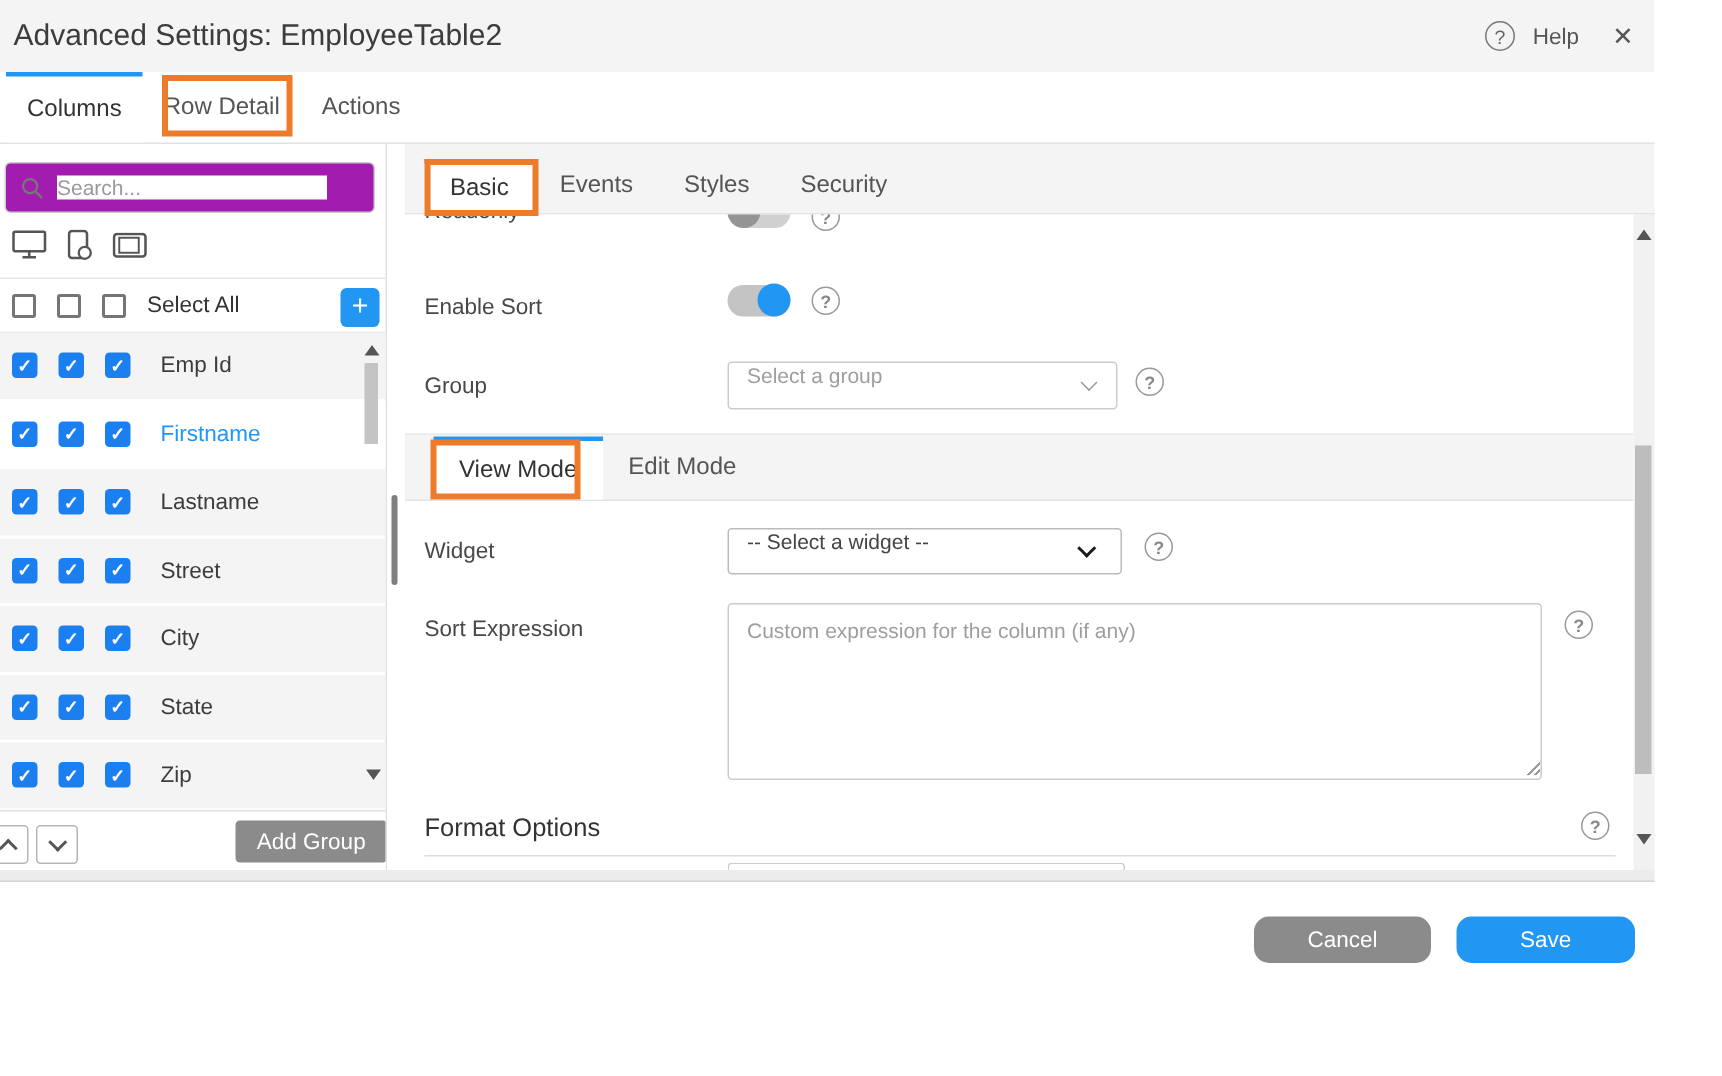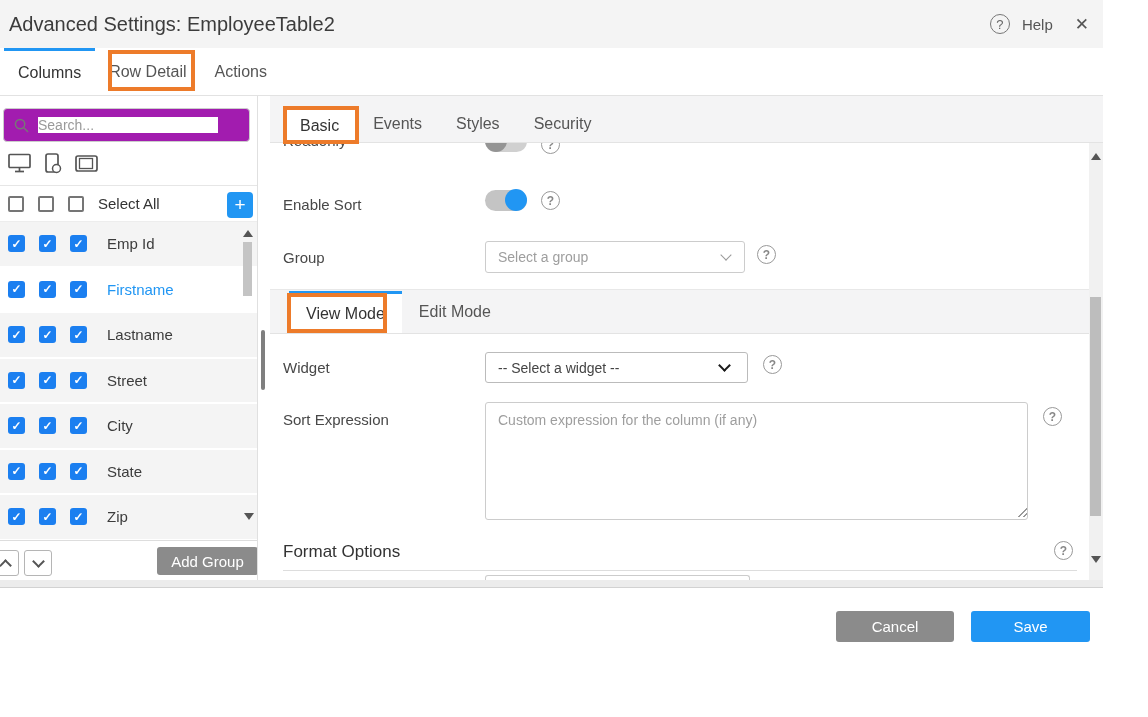--- a/index.html
+++ b/index.html
@@ -60,24 +60,24 @@
   .ptab.active { background:#fff; border-top:3px solid #2196f3; color:#333; }
 
   
   .content { position:absolute; left:270px; top:143px; width:819px; height:437px; background:#fff; overflow:hidden; }
   .flabel { position:absolute; font-size:15px; color:#484848; }
   .toggle { position:absolute; width:42px; height:21px; border-radius:11px; cursor:pointer; }
   .toggle .knob { position:absolute; width:22px; height:22px; border-radius:50%; top:-1px; }
   .toggle.off { background:#d0d0d0; } .toggle.off .knob { left:0; background:#949494; }
   .toggle.on  { background:#c4c4c4; } .toggle.on .knob  { right:0; background:#2196f3; }
   .qicon { position:absolute; width:19px; height:19px; border:1.6px solid #999; border-radius:50%; color:#888; font-size:12px; font-weight:bold; display:flex; align-items:center; justify-content:center; }
-  .select-light { position:absolute; border:1px solid #ccc; border-radius:3px; background:#fff; display:flex; align-items:center; padding-left:12px; cursor:pointer; }
+  .select-light { position:absolute; border:1px solid #ccc; border-radius:3px; background:#fff; display:flex; align-items:flex-start; padding-left:12px; cursor:pointer; }
   .select-light .ph { font-size:14px; color:#9e9e9e; }
   .select-light .chev-thin { position:absolute; right:14px; top:9px; width:8px; height:8px; border-right:1.6px solid #999; border-bottom:1.6px solid #999; transform:rotate(45deg); }
-  .select-strong { position:absolute; border:1px solid #bbb; border-radius:3px; background:#fff; display:flex; align-items:center; padding-left:12px; cursor:pointer; }
+  .select-strong { position:absolute; border:1px solid #bbb; border-radius:3px; background:#fff; display:flex; align-items:flex-start; padding-left:12px; cursor:pointer; }
   .select-strong .val { font-size:14px; color:#444; }
   .select-strong .chev-bold { position:absolute; right:18px; top:8px; width:9px; height:9px; border-right:2.4px solid #1a1a1a; border-bottom:2.4px solid #1a1a1a; transform:rotate(45deg); }
   .mode-bar { position:absolute; left:0; top:146px; width:819px; height:45px; background:#f4f4f5; border-top:1px solid #e8e8e8; border-bottom:1px solid #e3e3e3; display:flex; align-items:flex-end; padding-left:19px; }
   .mtab { height:42px; display:flex; align-items:center; padding:0 17px; font-size:16px; color:#555; }
   .mtab.active { background:#fff; border-top:3px solid #2196f3; color:#333; }
   .expr-area { position:absolute; left:215px; top:259px; width:543px; height:118px; border:1px solid #ccc; border-radius:3px; resize:none; padding:9px 12px; font-size:14px; color:#333; font-family:"Liberation Sans",sans-serif; outline:none; }
   .expr-area::placeholder { color:#9e9e9e; }
   .resize-grip { position:absolute; left:746px; top:363px; width:11px; height:11px; background:repeating-linear-gradient(135deg, transparent, transparent 2px, #999 2px, #999 3.4px); clip-path:polygon(100% 0, 100% 100%, 0 100%); }
   .format-heading { position:absolute; left:13px; top:399px; font-size:17px; color:#333; }
   .format-rule { position:absolute; left:13px; top:427px; width:794px; border-top:1px solid #ddd; }
@@ -85,21 +85,21 @@
 
   
   .vscroll { position:absolute; left:1089px; top:143px; width:14px; height:437px; background:#f1f1f1; }
   .vscroll .tri-up { position:absolute; left:2px; top:10px; }
   .vscroll .thumb { position:absolute; left:1px; top:154px; width:11px; height:219px; background:#bdbdbd; }
   .vscroll .tri-down { position:absolute; left:2px; top:413px; }
 
   .bottom-strip { position:absolute; left:0; top:580px; width:1103px; height:8px; background:#ececec; border-bottom:1px solid #d2d2d2; }
 
   
-  .btn { position:absolute; top:611px; height:31px; border-radius:3px; color:#fff; font-size:15px; display:flex; align-items:center; justify-content:center; cursor:pointer; }
+  .btn { position:absolute; top:611px; height:31px; border-radius:10px; color:#fff; font-size:15px; display:flex; align-items:center; justify-content:center; cursor:pointer; }
   .btn.cancel { left:836px; width:118px; background:#8b8b8b; }
   .btn.save { left:971px; width:119px; background:#2196f3; }
 
   svg { display:block; }
 </style>
 </head>
 <body>
 
 <div class="header">
   <div class="header-title">Advanced Settings: EmployeeTable2</div>

